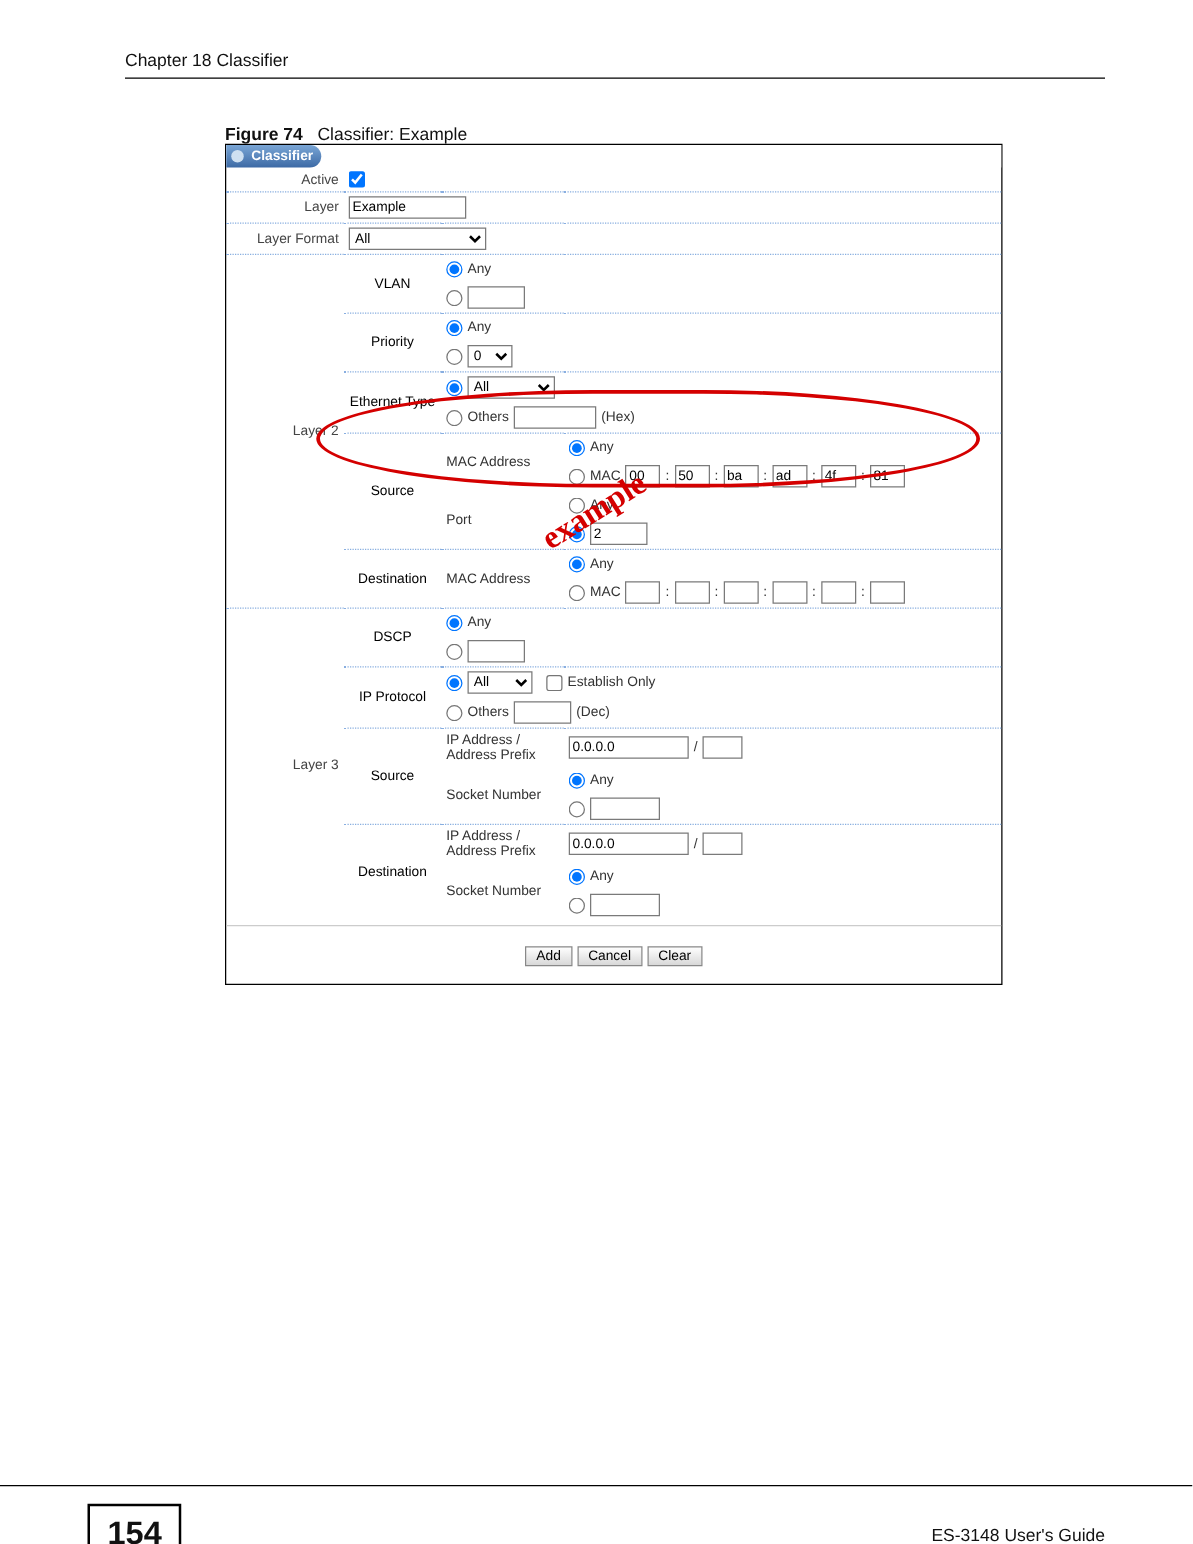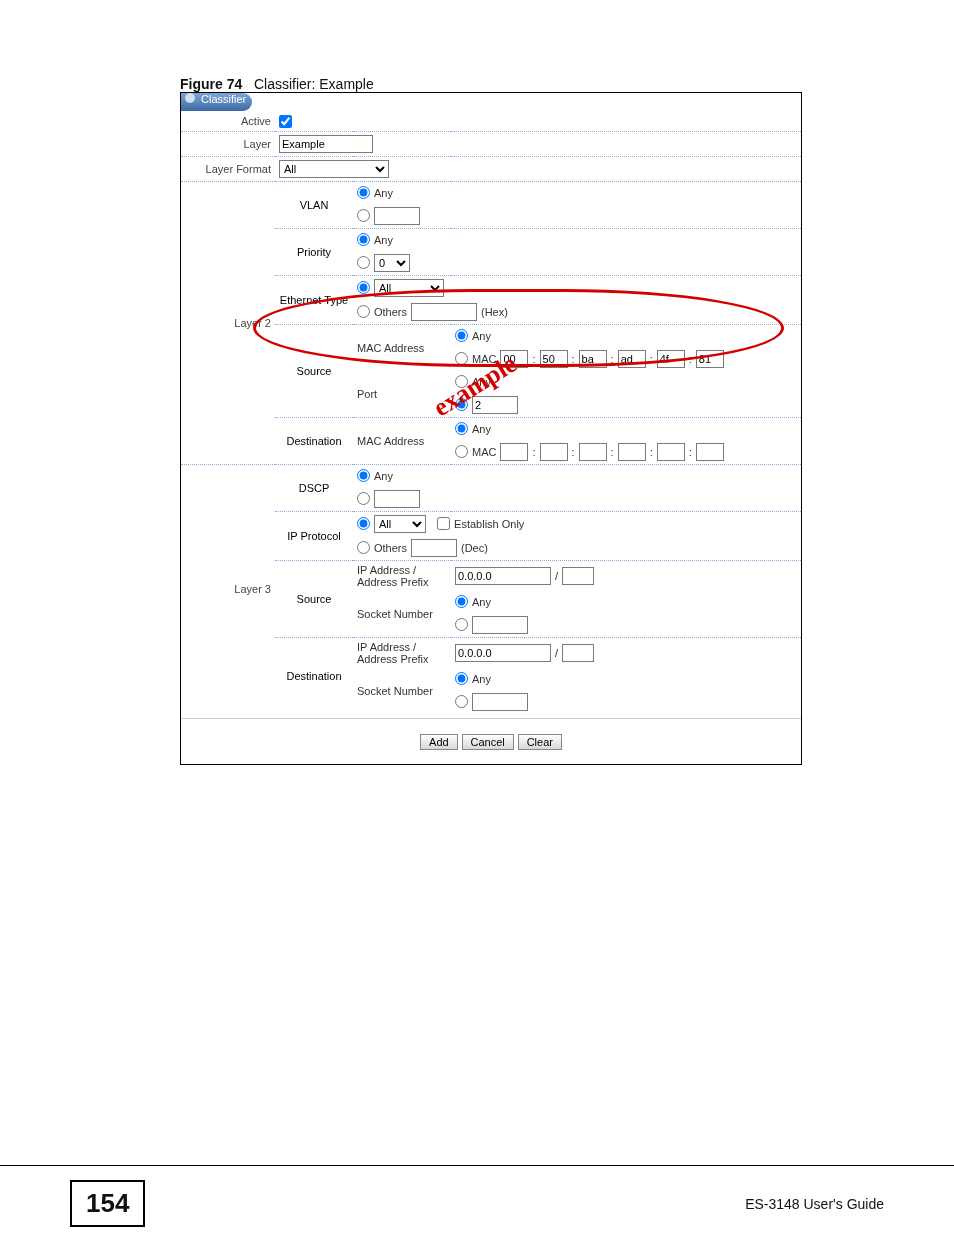--- a/index.html
+++ b/index.html
@@ -30,24 +30,24 @@
     border: 1px solid #000;
     background: #fff;
   }
   .tab {
     display: flex;
     align-items: center;
     height: 18px;
     background: #fff;
   }
   .tab-left {
-    display:flex; align-items:flex-start; height:18px;
+    display:flex; align-items:center; height:18px;
     background: linear-gradient(#7aa6d6,#3d6aa5);
     color: #fff;
-    font-size: 11px; font-weight: normal;
+    font-size: 11px; font-weight: bold;
     padding: 0 6px 0 4px;
     border-top-right-radius: 10px;
     border-bottom-right-radius: 10px;
   }
   .tab-dot {
     width:10px;height:10px;border-radius:50%;
     background:#cfe0f1;margin-right:6px;
   }
   .form-table {
     width: 100%;
@@ -98,20 +98,21 @@
     margin-top:-2px;
     display:inline-block;
   }
   .guide { font-size:14px; }
   input[type=checkbox], input[type=radio] { margin:0; vertical-align:middle;}
 </style>
 </head>
 <body>
 
 <div class="page">
+  <div class="chapter-hdr">Chapter 18 Classifier</div>
   <div class="fig-cap">
     <b>Figure 74</b>
     &nbsp;&nbsp;<span>Classifier: Example</span>
   </div>
 
   <div class="panel" style="position:relative;">
     <div class="tab">
       <div class="tab-left">
         <span class="tab-dot"></span>
         <span>Classifier</span>

